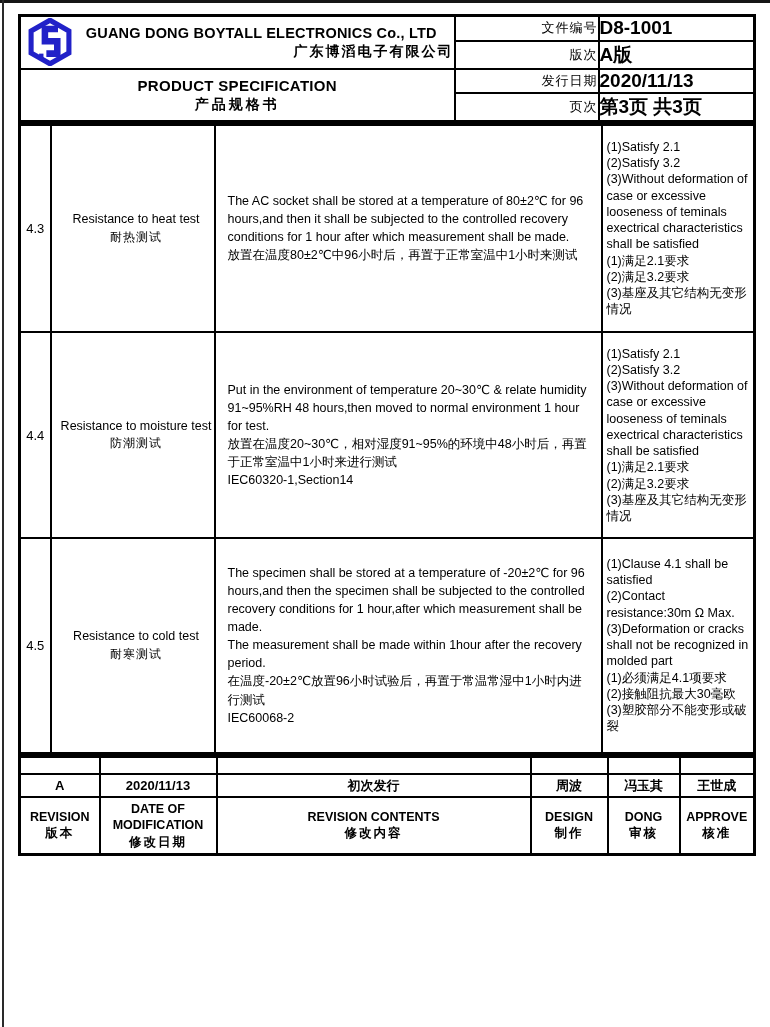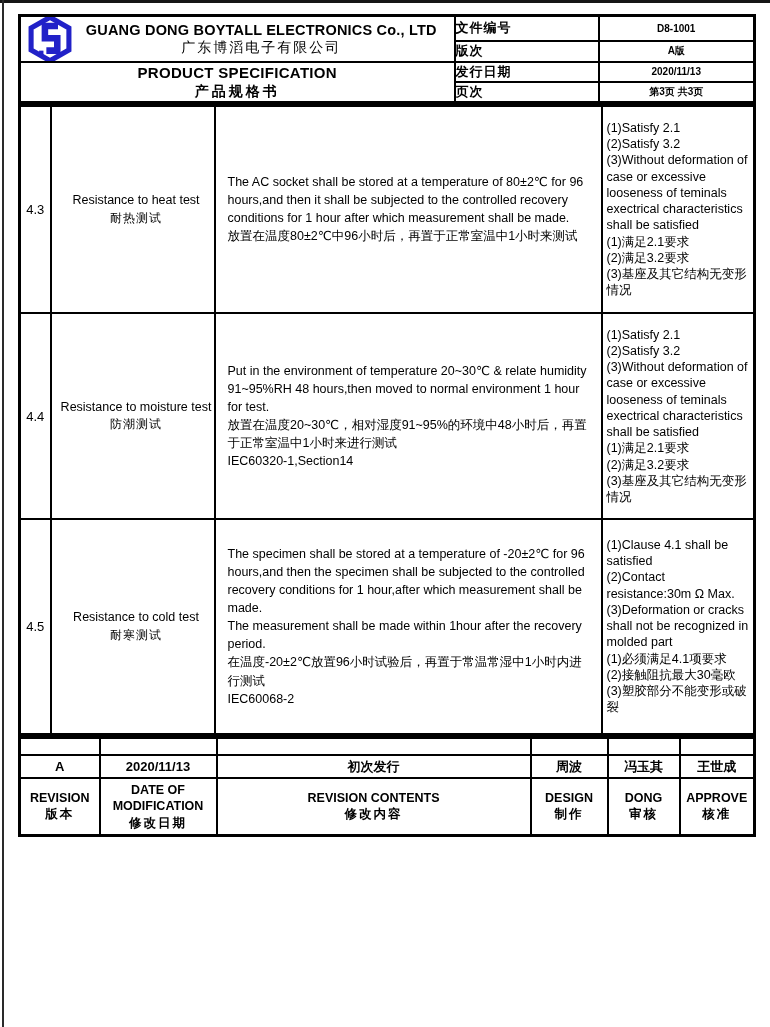--- a/index.html
+++ b/index.html
@@ -19,26 +19,26 @@
 
   table { border-collapse: collapse; width: 735px; table-layout: fixed; }
   table { border: 3px solid #000; }
   td { border: 2px solid #000; padding: 0; overflow: hidden; vertical-align: middle; }
 
   
   .company-cell { position: relative; }
   .logo-wrap { position: absolute; left: 7px; top: 50%; transform: translateY(-50%); width: 44px; height: 48px; }
   .company-text { padding-left: 48px; text-align: center; line-height: 1.25; }
   .company-en { font-size: 14.5px; font-weight: bold; letter-spacing: 0.2px; }
-  .company-cn { font-size: 14px; font-weight: normal; letter-spacing: 2px; }
+  .company-cn { font-size: 14px; font-weight: bold; letter-spacing: 2px; text-align: right; }
   .title-cell { text-align: center; line-height: 1.3; }
   .title-en { font-size: 15px; font-weight: bold; letter-spacing: 0.3px; }
   .title-cn { font-size: 14px; font-weight: bold; letter-spacing: 3px; }
-  .hfield-label { text-align: left; font-size: 13px; font-weight: bold; letter-spacing: 1px; }
-  .hfield-value { text-align: center; font-size: 10px; font-weight: bold; }
+  .hfield-label { text-align: right; font-size: 13px; font-weight: normal; letter-spacing: 1px; }
+  .hfield-value { font-size: 19px; font-weight: bold; }
 
   
   .id-cell { text-align: center; font-size: 13px; }
   .name-cell { text-align: center; line-height: 1.45; padding-left: 7px; }
   .name-en { font-size: 12.5px; white-space: nowrap; }
   .name-cn { font-size: 12px; letter-spacing: 1px; text-align: center; }
   .desc-cell { padding: 4px 12px; font-size: 12.5px; line-height: 1.45; white-space: pre-line; text-align: left; }
   .crit-cell { padding: 4px 4px; font-size: 12.5px; line-height: 1.3; white-space: pre-line; text-align: left; }
   .note-cell { vertical-align: top; padding: 3px 6px; font-size: 13px; font-weight: bold; text-align: left; }
 

